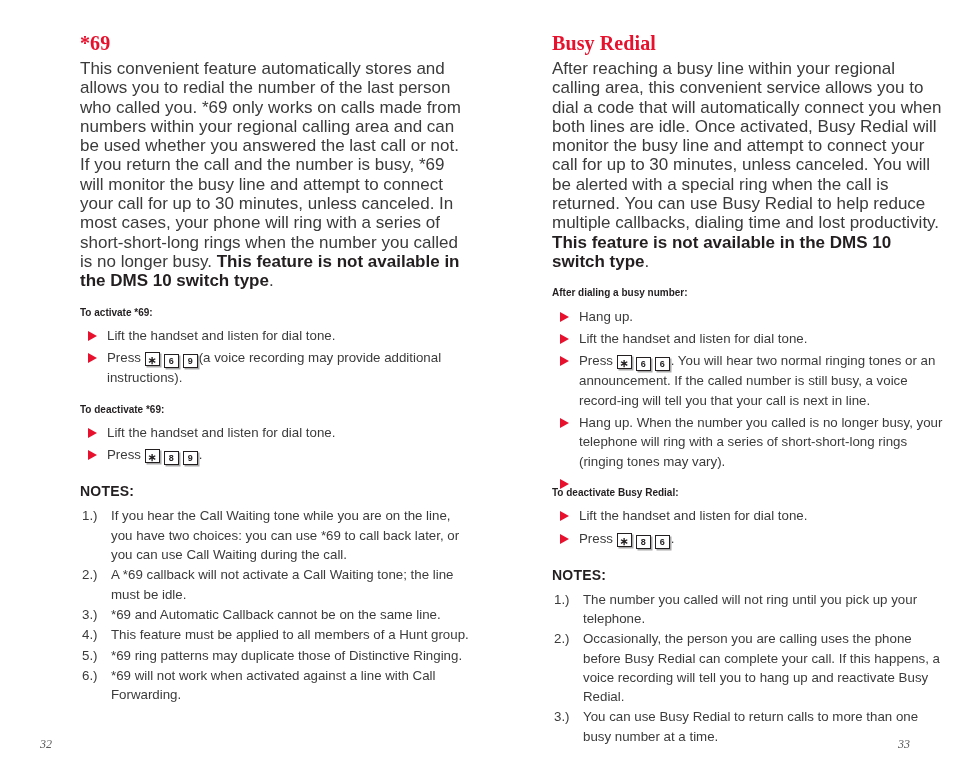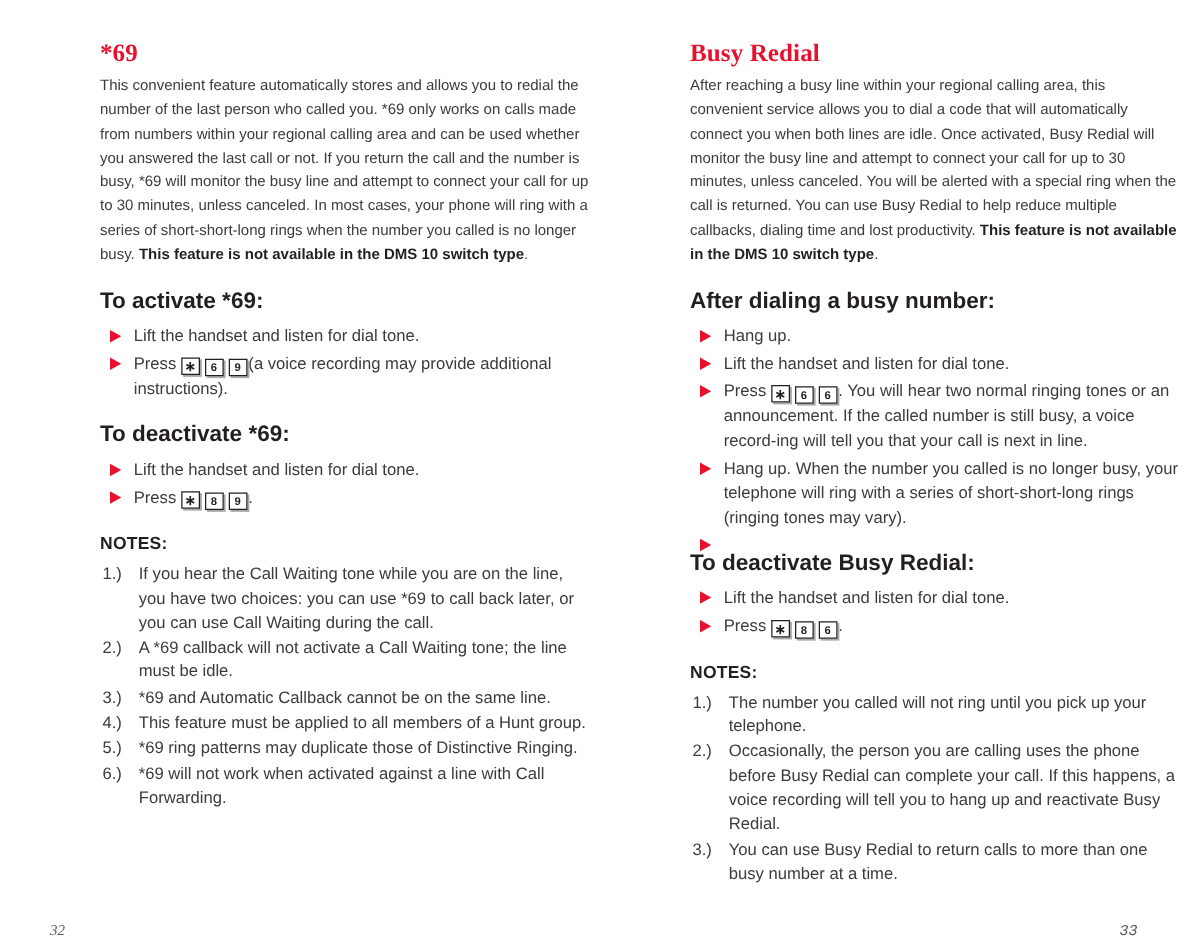--- a/index.html
+++ b/index.html
@@ -39,37 +39,37 @@
     font-weight: bold;
     font-size: 20px;
     color: #e8112d;
     margin: 0 0 5px 0;
     letter-spacing: 0.1px;
     line-height: 1.1;
   }
   .subhead {
     font-family: "Liberation Sans", sans-serif;
     font-weight: bold;
-    font-size: 18px;
+    font-size: 10px;
     color: #231f20;
     margin: 16px 0 7px 0;
     line-height: 1.25;
   }
   .notes-head {
     font-family: "Liberation Sans", sans-serif;
     font-weight: bold;
     font-size: 14px;
     color: #231f20;
     margin: 18px 0 7px 0;
     letter-spacing: 0.2px;
   }
 
   
   .body-para {
-    font-size: 12px;
+    font-size: 17px;
     line-height: 19.3px;
     color: #3b3b3b;
     margin: 0;
     text-align: left;
   }
   .body-para b,
   .body-para .strong {
     font-weight: bold;
     color: #231f20;
   }
@@ -154,21 +154,21 @@
   
   .folio {
     position: absolute;
     bottom: 6px;
     font-family: "Liberation Serif", serif;
     font-style: italic;
     font-size: 12px;
     color: #5a5a5a;
   }
   .folio.left { left: 40px; }
-  .folio.right { right: 44px; font-family: Liberation Mono, monospace; }
+  .folio.right { right: 44px; }
 </style>
 </head>
 <body>
 
 <div class="page">
 
   <div class="columns">
 
     <div class="col">
 

